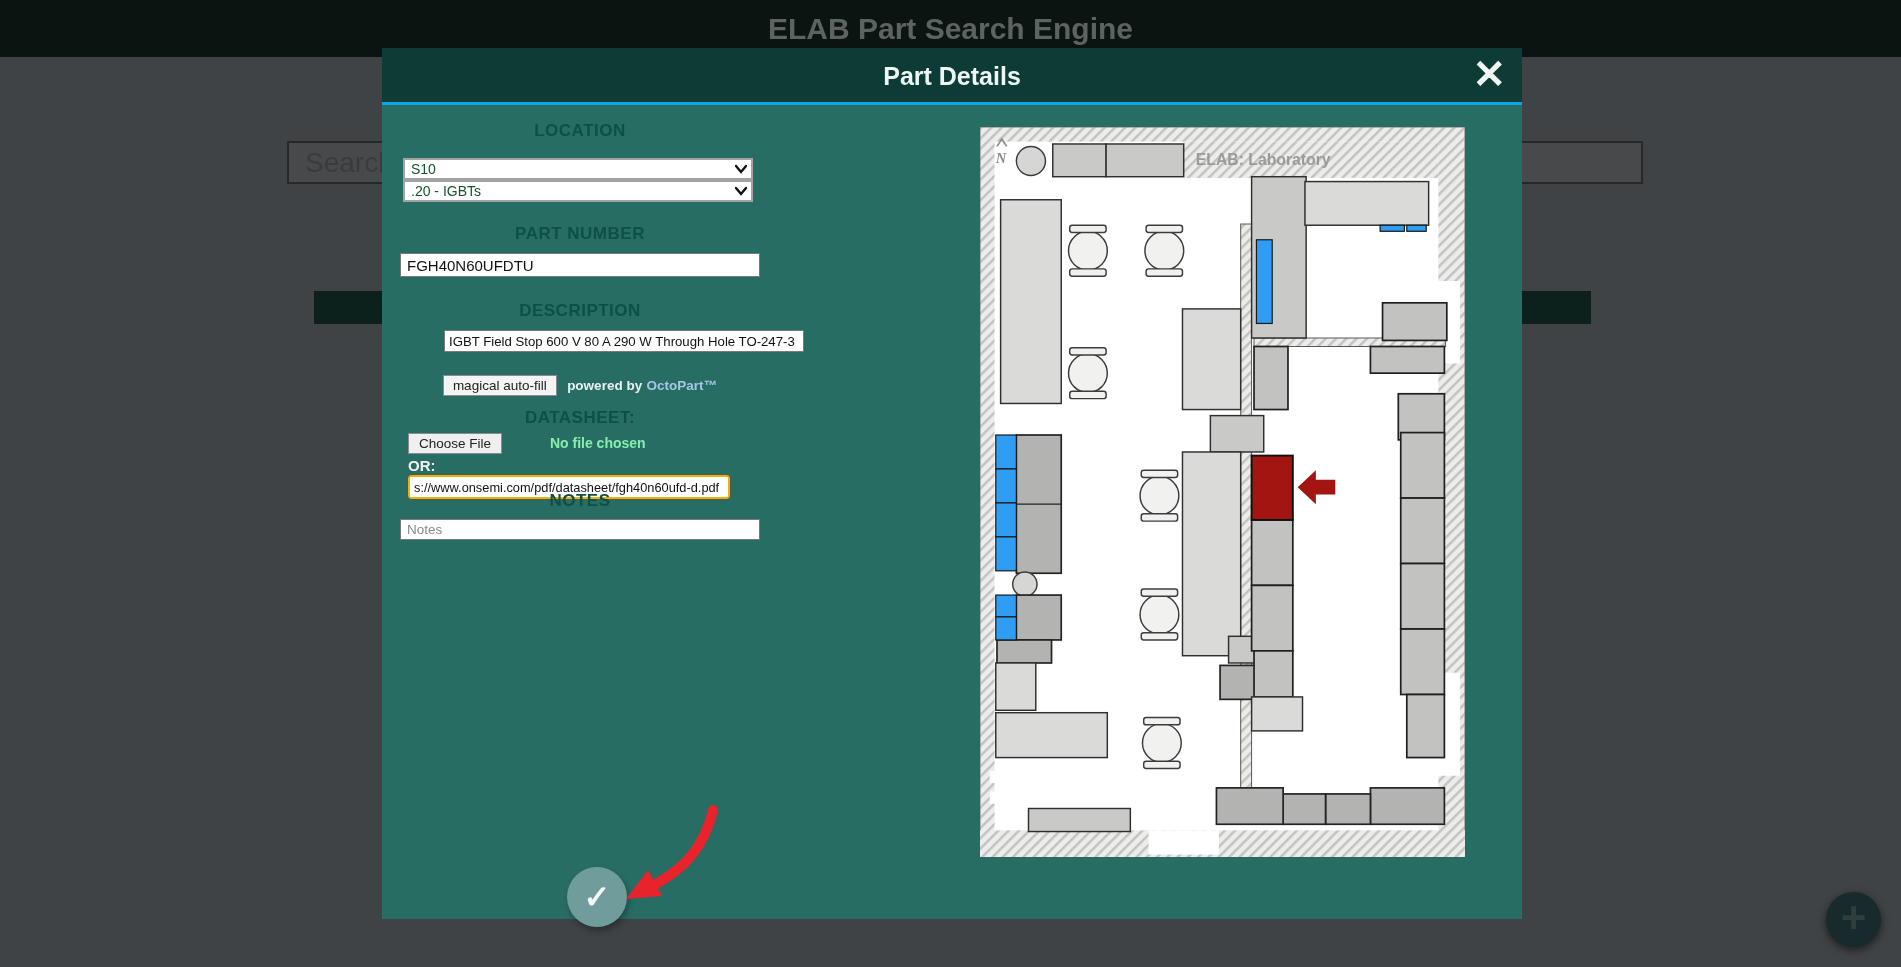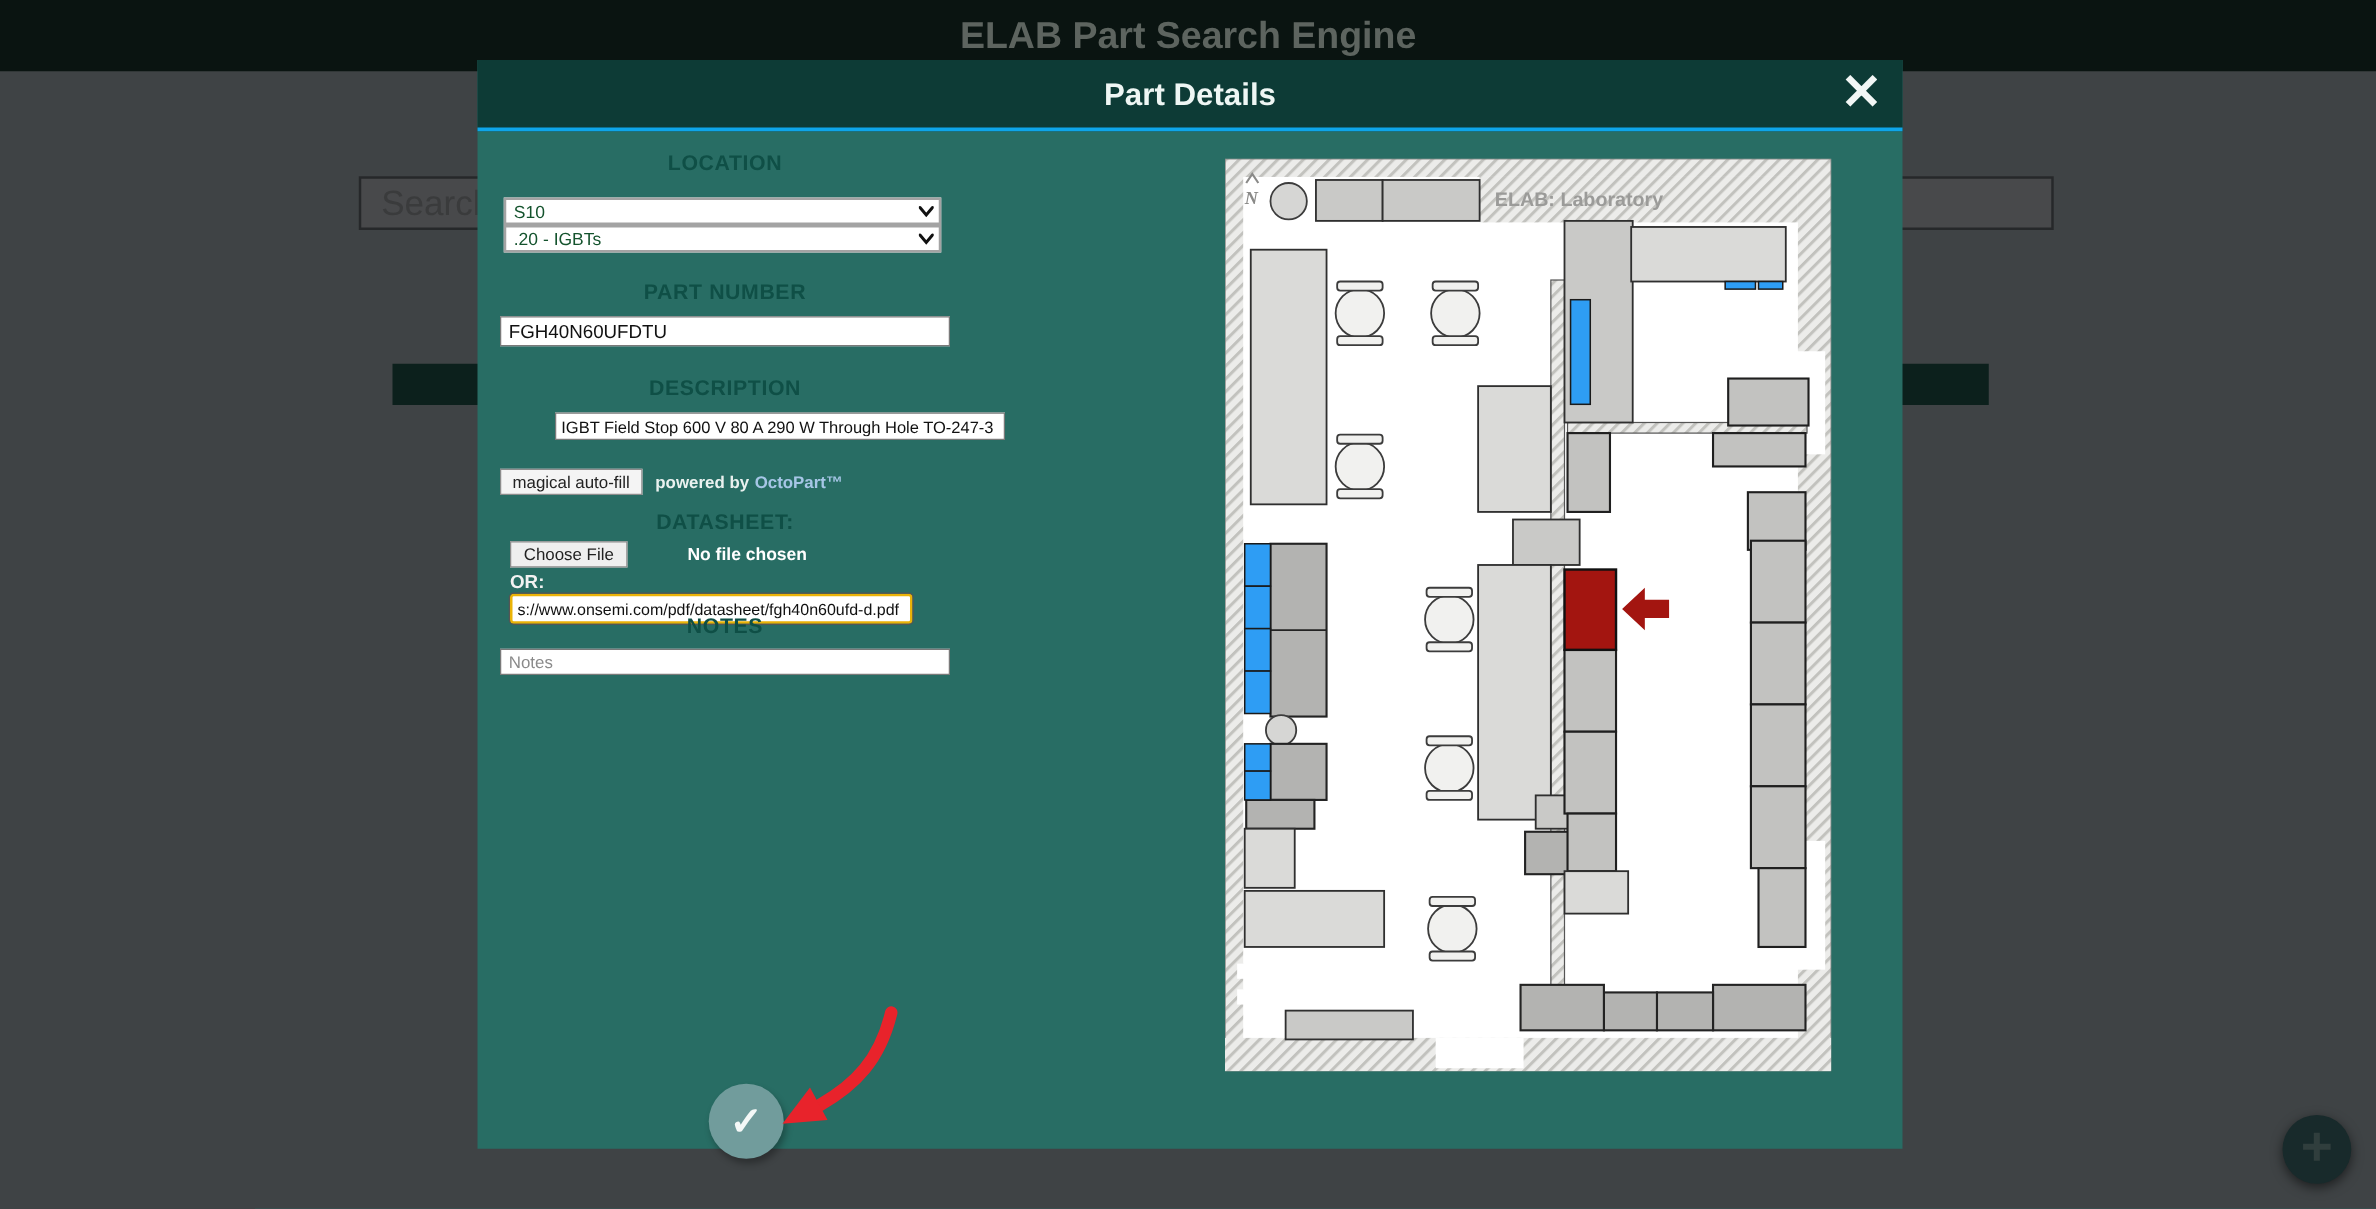--- a/index.html
+++ b/index.html
@@ -64,34 +64,34 @@
     width:100%; height:22px; -webkit-appearance:none; appearance:none;
     background:#fff; border:2px solid #a3a3a3; border-radius:0;
     font-family:"Liberation Sans",sans-serif; font-size:14px; color:#14532d;
     padding:0 22px 0 6px;
   }
   .sel-chevron { position:absolute; right:6px; top:6px; pointer-events:none; }
   .txt {
     position:absolute; background:#fff; border:1px solid #7a7a7a;
     font-family:"Liberation Sans",sans-serif; color:#111;
   }
-  .autofill-row { position:absolute; width:360px; text-align:left; }
+  .autofill-row { position:absolute; width:360px; text-align:center; }
   .autofill-btn {
     display:inline-block; background:#f4f4f4; border:1px solid #8c8c8c;
     font-size:13.5px; color:#222; padding:2px 9px; cursor:pointer;
     font-family:"Liberation Sans",sans-serif;
   }
   .powered { font-size:13.5px; color:#e9f1ef; font-weight:bold; margin-left:6px; }
   .octopart { font-size:13.5px; color:#a6c6e6; font-weight:bold; cursor:pointer; }
   .file-row { position:absolute; left:8px; width:352px; font-size:14px; }
   .choose-file {
     display:inline-block; background:#efefef; border:1px solid #8c8c8c;
     font-size:13.5px; color:#222; padding:2px 10px; cursor:pointer;
   }
-  .no-file { color:#ffffff; font-weight:bold; margin-left:8px; font-size:14px;padding-left:36px; }
+  .no-file { color:#86efac; font-weight:bold; margin-left:8px; font-size:14px;padding-left:36px; }
   .or-row { position:absolute; left:8px; width:352px; }
   .or-label { color:#f2f2f2; font-weight:bold; font-size:15px; margin-right:15px; }
   .url-input {
     width:322px; height:24px; background:#fff;
     border:2px solid #eab308; border-radius:3px; outline:1px solid #555;
     font-family:"Liberation Sans",sans-serif; font-size:12.8px; color:#111;
     padding:0 4px; vertical-align:middle;
   }
   .notes-input::placeholder { color:#8a8a8a; }
   .check-btn {

